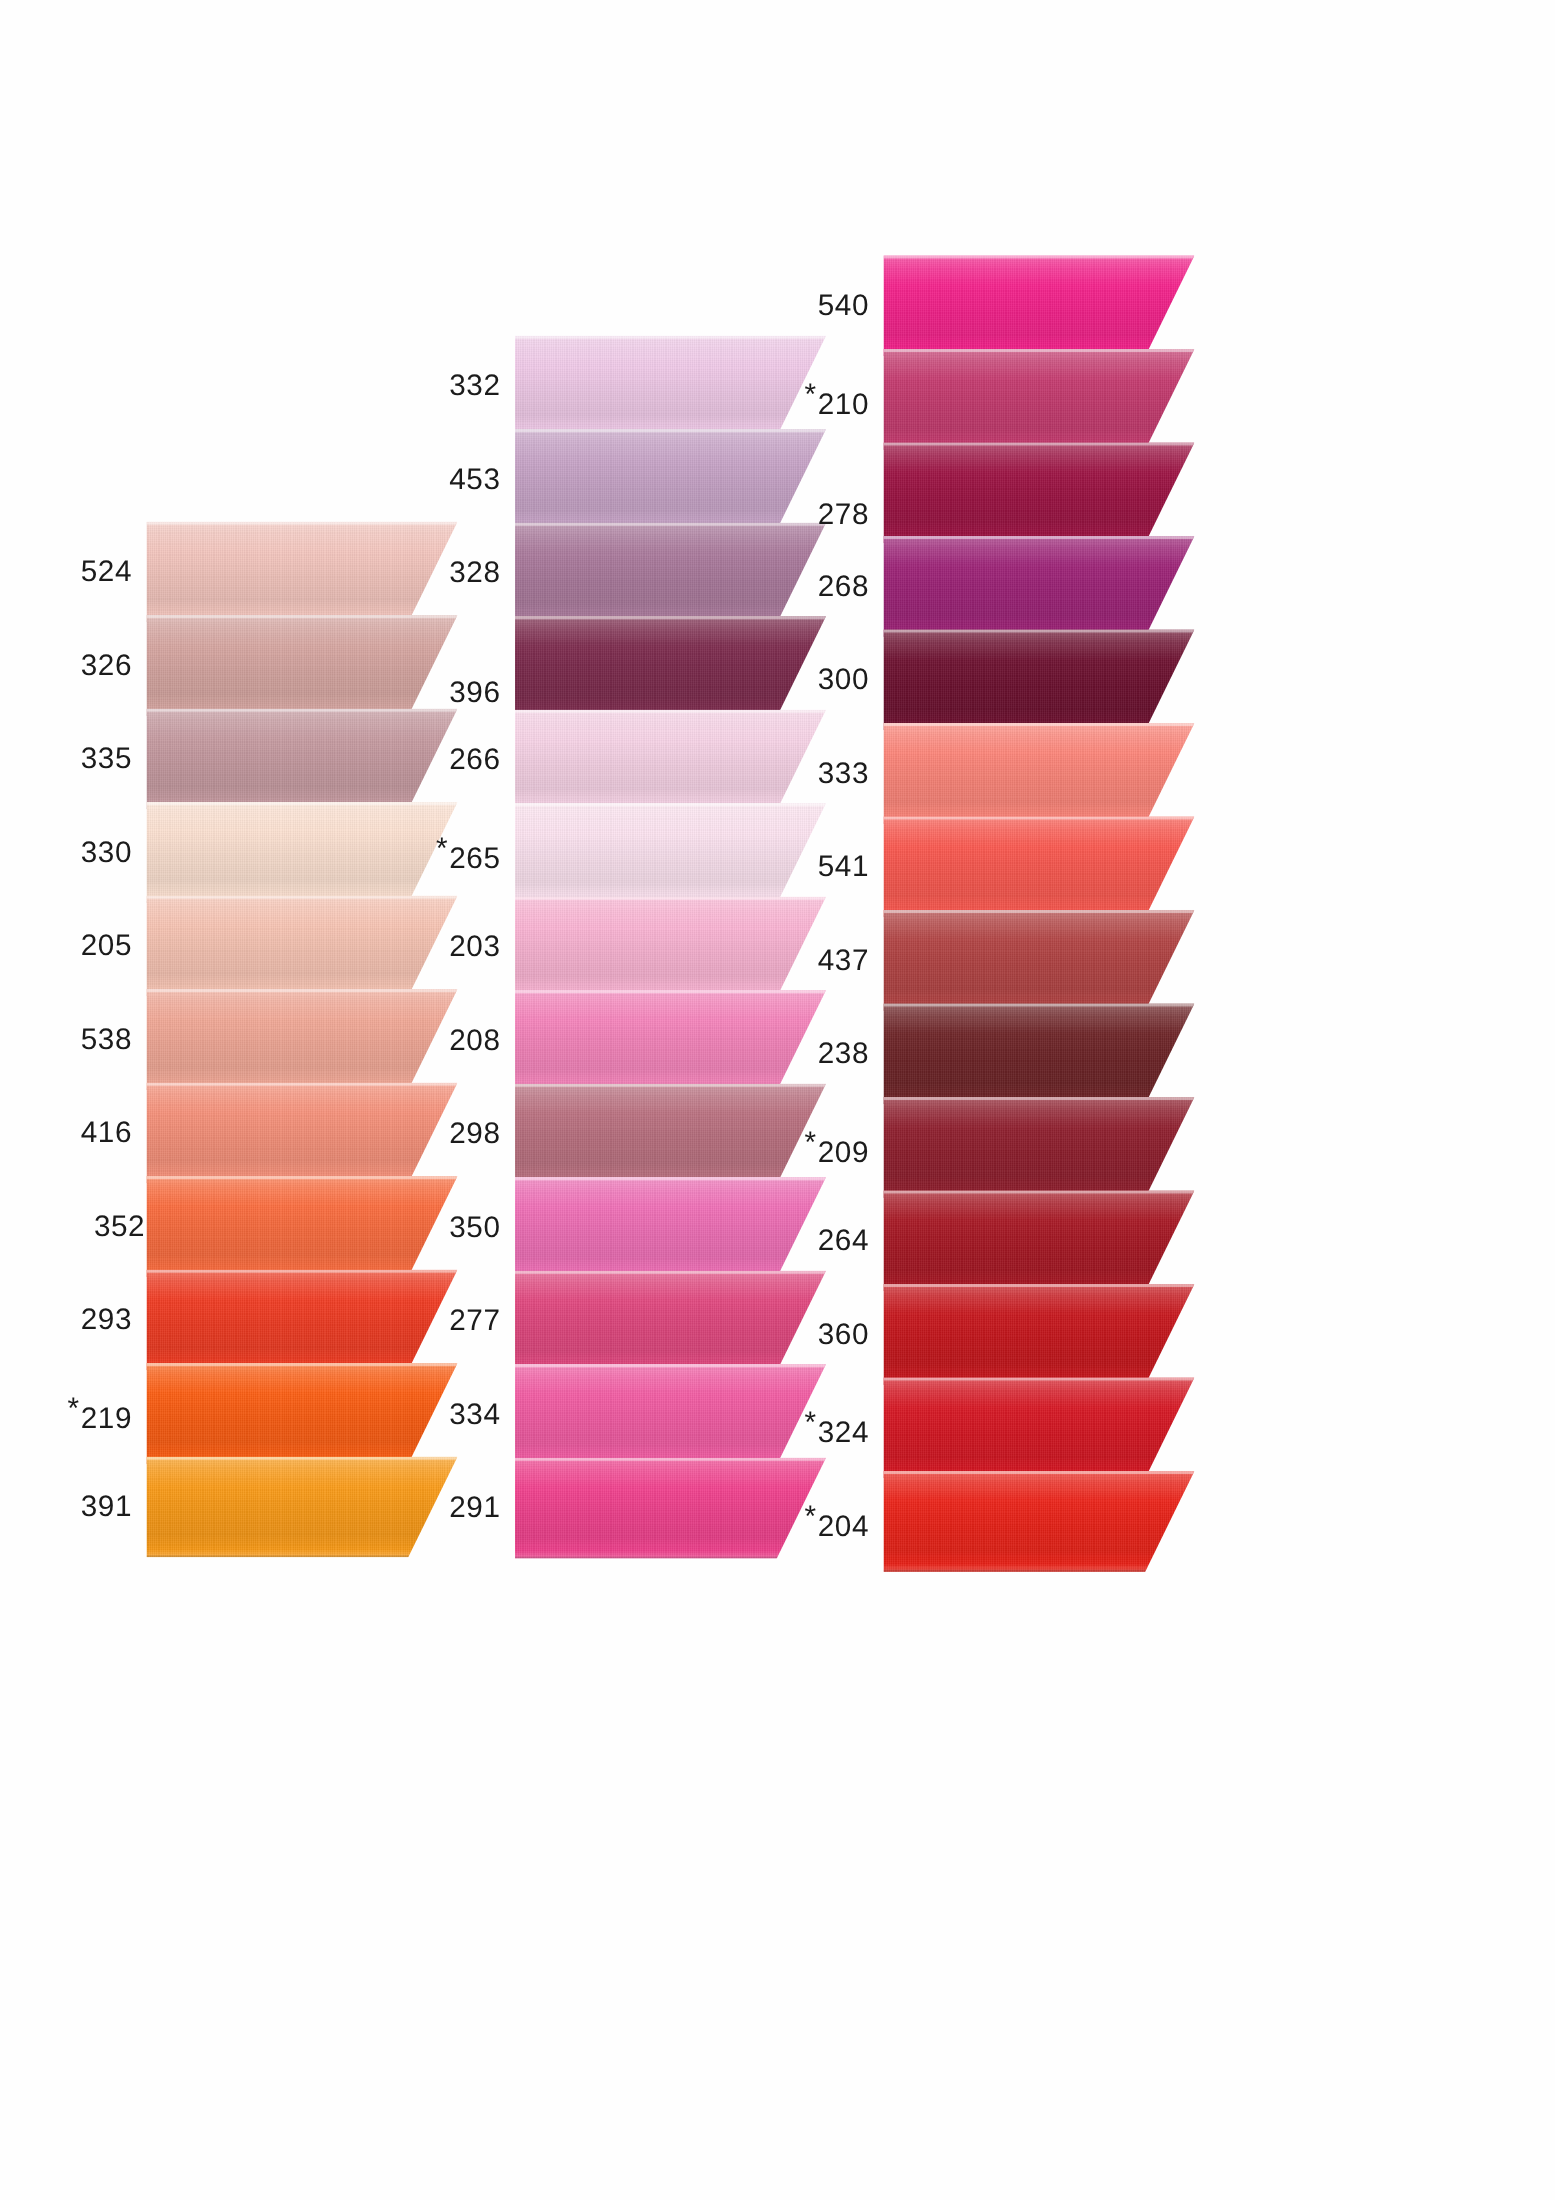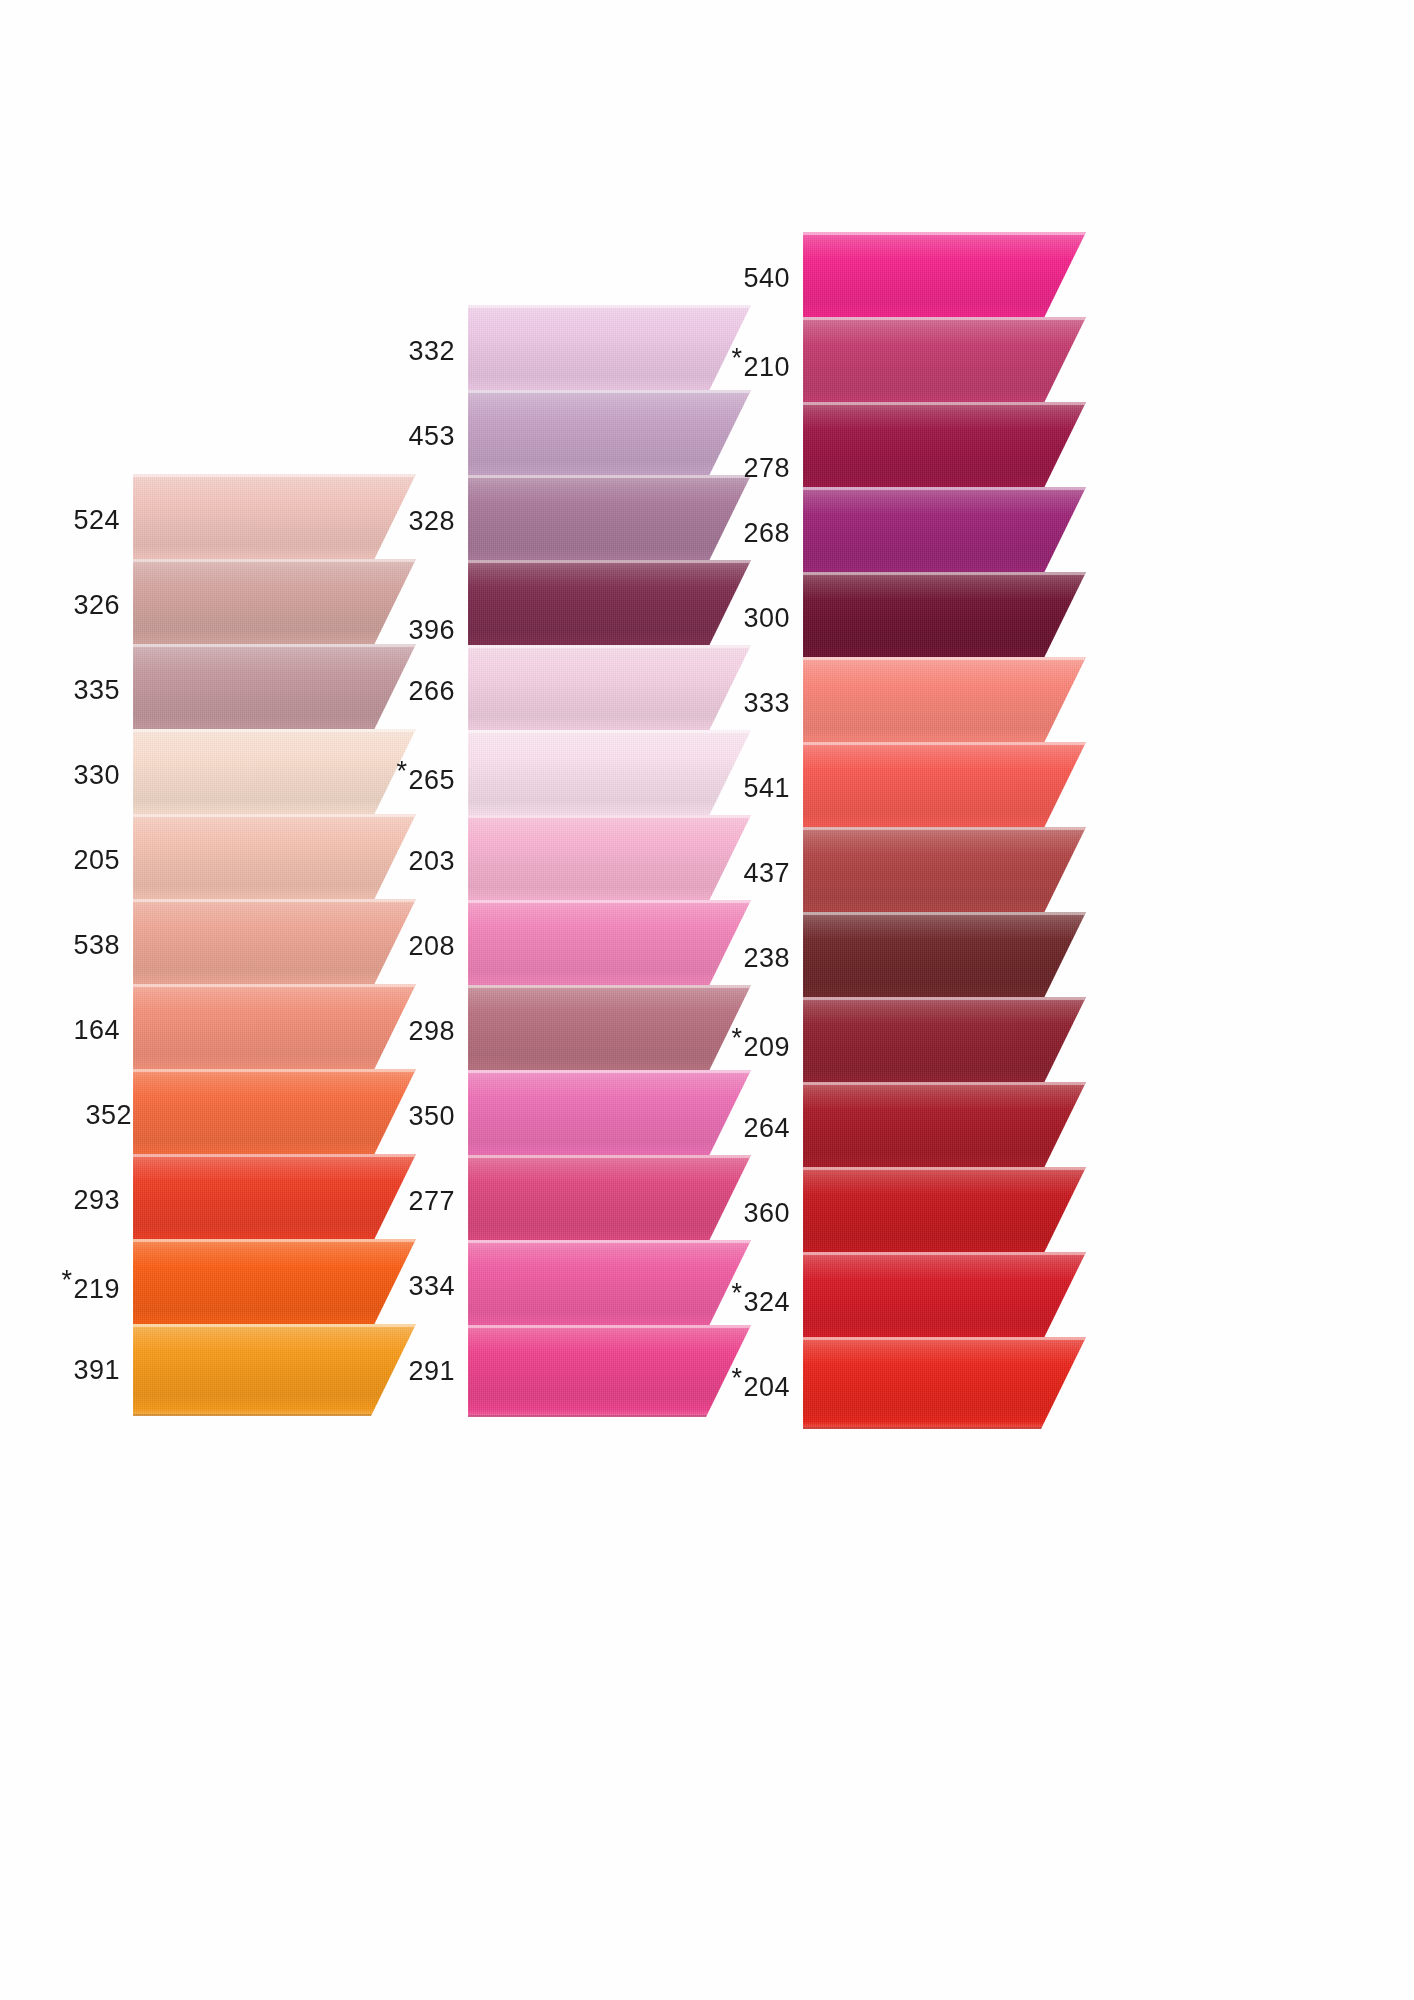--- a/index.html
+++ b/index.html
@@ -164,21 +164,21 @@
         <div class="ribbon" style="left: 73px; width: 283px; height: 92px; clip-path: polygon(0px 0px, 283px 0px, 238px 92px, 0px 92px);">
           <div class="ribbon-body" style="background: rgb(240, 167, 149);">
             <div class="sheen"></div>
             <div class="weave"></div>
             <div class="edge-top"></div>
             <div class="edge-bottom"></div>
           </div>
         </div>
       </div>
       <div class="swatch-row" style="top: 984px; left: 60px; width: 356px; height: 92px;">
-        <div class="swatch-label" style="right: 296px; color: rgb(27, 27, 27);"><span>164</span></div>
+        <div class="swatch-label" style="right: 296px; color: rgb(27, 27, 27);"><span>416</span></div>
         <div class="ribbon" style="left: 73px; width: 283px; height: 92px; clip-path: polygon(0px 0px, 283px 0px, 238px 92px, 0px 92px);">
           <div class="ribbon-body" style="background: rgb(245, 144, 121);">
             <div class="sheen"></div>
             <div class="weave"></div>
             <div class="edge-top"></div>
             <div class="edge-bottom"></div>
           </div>
         </div>
       </div>
       <div class="swatch-row" style="top: 1069px; left: 60px; width: 356px; height: 92px;">

